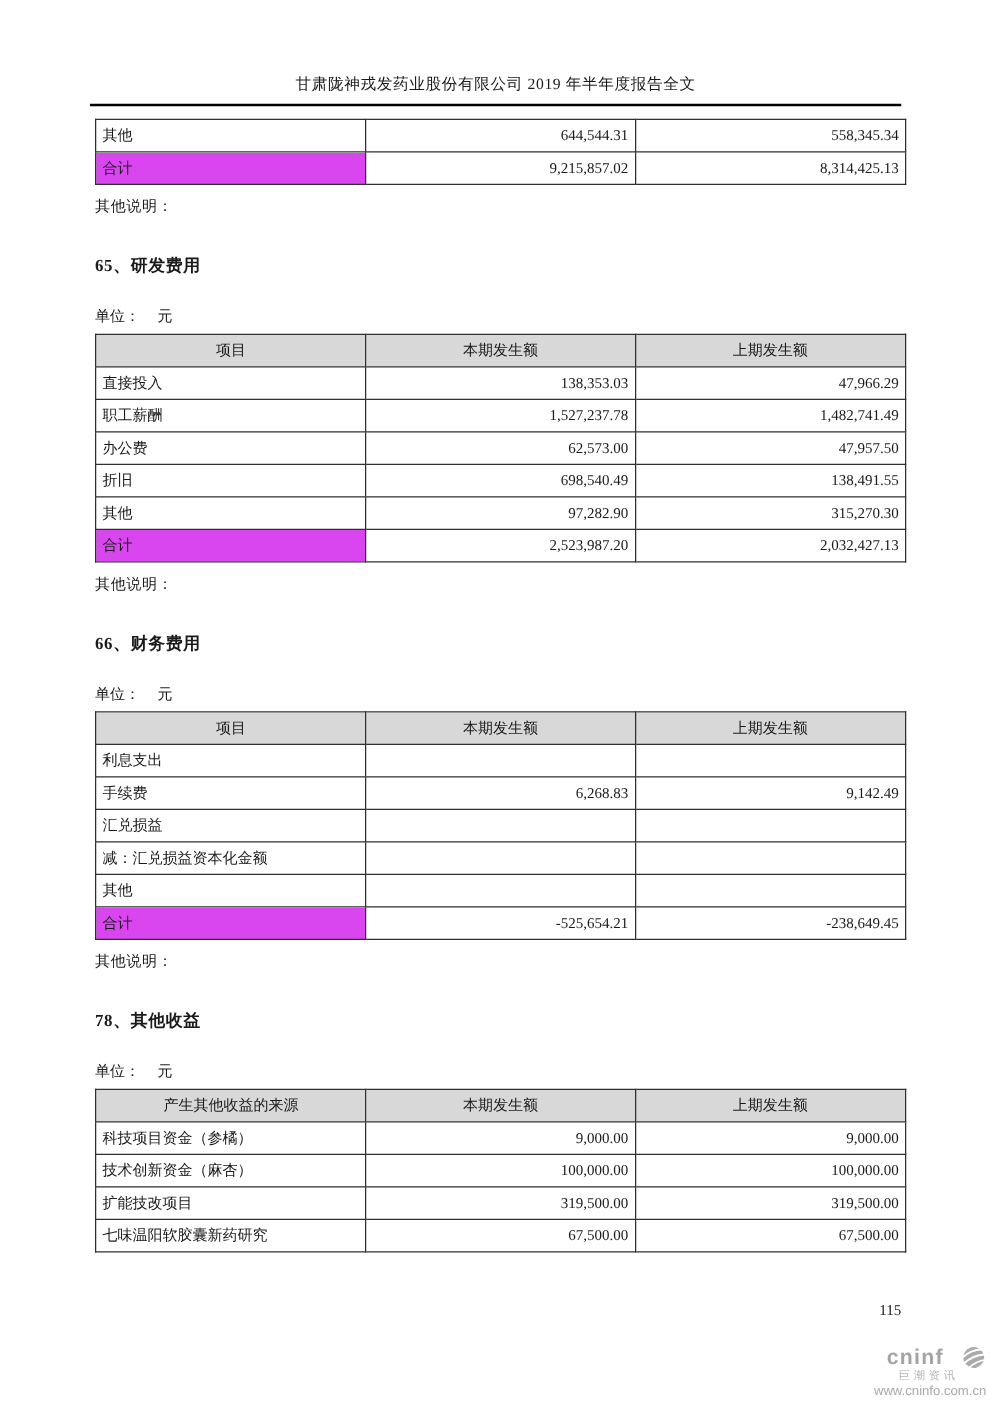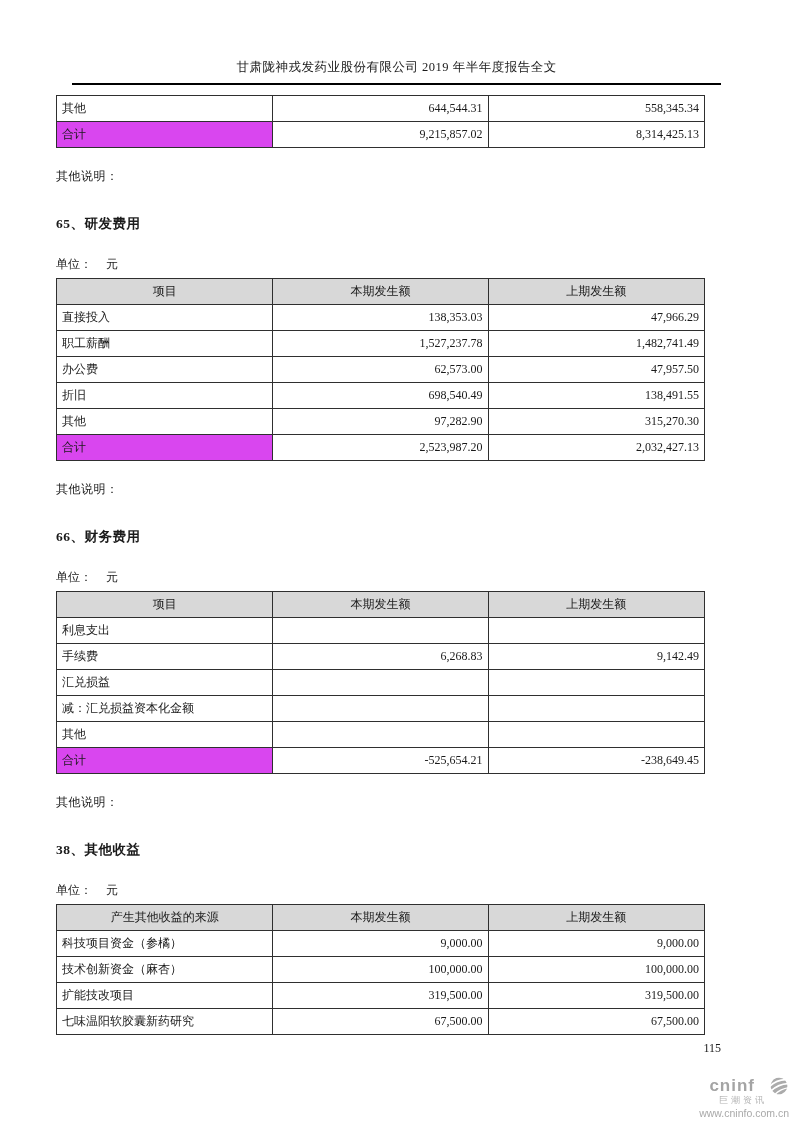--- a/index.html
+++ b/index.html
@@ -15,21 +15,21 @@
     position: absolute;
     top: 59px; left: 72px; right: 72px;
     text-align: center;
     font-size: 12.5px;
     letter-spacing: 0.5px;
     padding-bottom: 7px;
     border-bottom: 2px solid #000;
   }
   .content {
     position: absolute;
-    top: 95px; left: 56px;
+    top: 95px; left: 76px;
     width: 649px;
   }
   table.fin-table {
     width: 100%;
     border-collapse: collapse;
     table-layout: fixed;
     font-size: 12px;
   }
   table.fin-table td {
     border: 1px solid #2f2f2f;
@@ -41,21 +41,21 @@
   }
   td.col-head {
     background: #d8d8d8;
     text-align: center;
   }
   td.row-label { text-align: left; }
   td.num { text-align: right; }
   td.total-cell { background: #d946ef; }
   .note {
     font-size: 12px;
-    margin-top: 20px;
+    margin-top: 9px;
     letter-spacing: 0.5px;
   }
   .section-title {
     margin-top: 30px;
     font-size: 13.5px;
     font-weight: bold;
     letter-spacing: 0.5px;
   }
   .unit-line {
     margin-top: 23px;
@@ -228,21 +228,21 @@
     </tr>
     <tr>
       <td class="row-label total-cell">合计</td>
       <td class="num">-525,654.21</td>
       <td class="num">-238,649.45</td>
     </tr>
   </tbody>
     </table>
   <div class="note">其他说明：</div>
 
-  <div class="section-title">38、其他收益</div>
+  <div class="section-title">78、其他收益</div>
   <div class="unit-line">
     <span>单位：</span><span class="unit-value">元</span>
   </div>
   <table class="fin-table">
     <colgroup>
         <col style="width:33.4%">
         <col style="width:33.2%">
         <col style="width:33.4%">
       </colgroup>
     <tbody>

